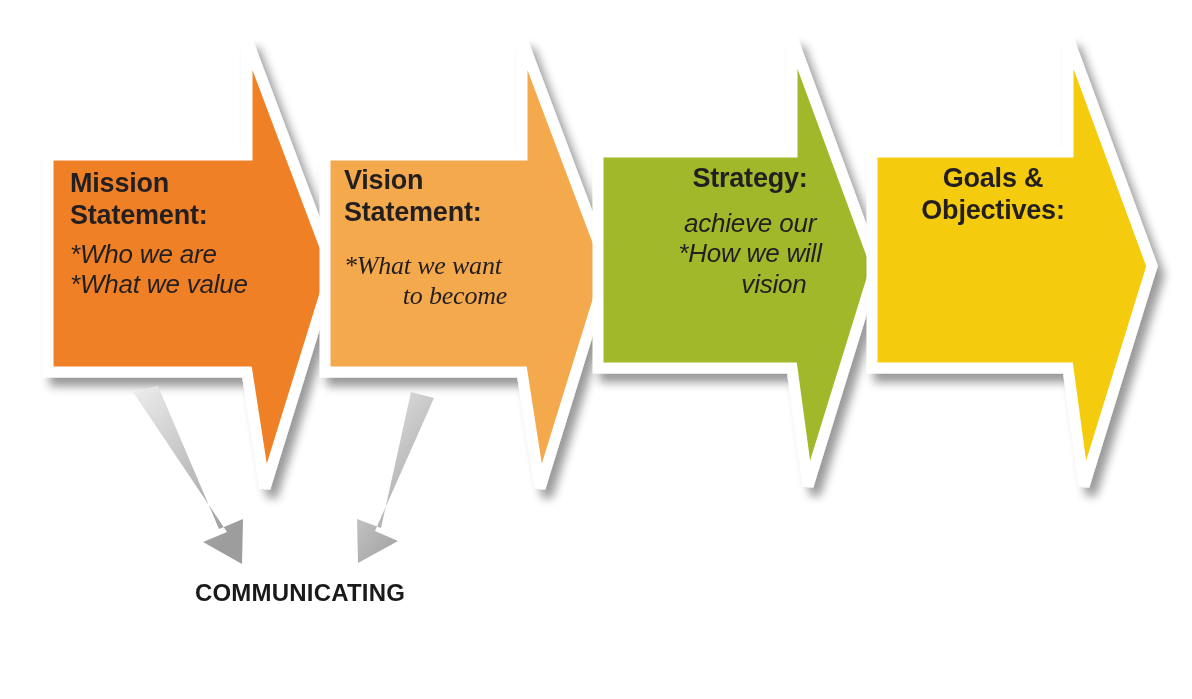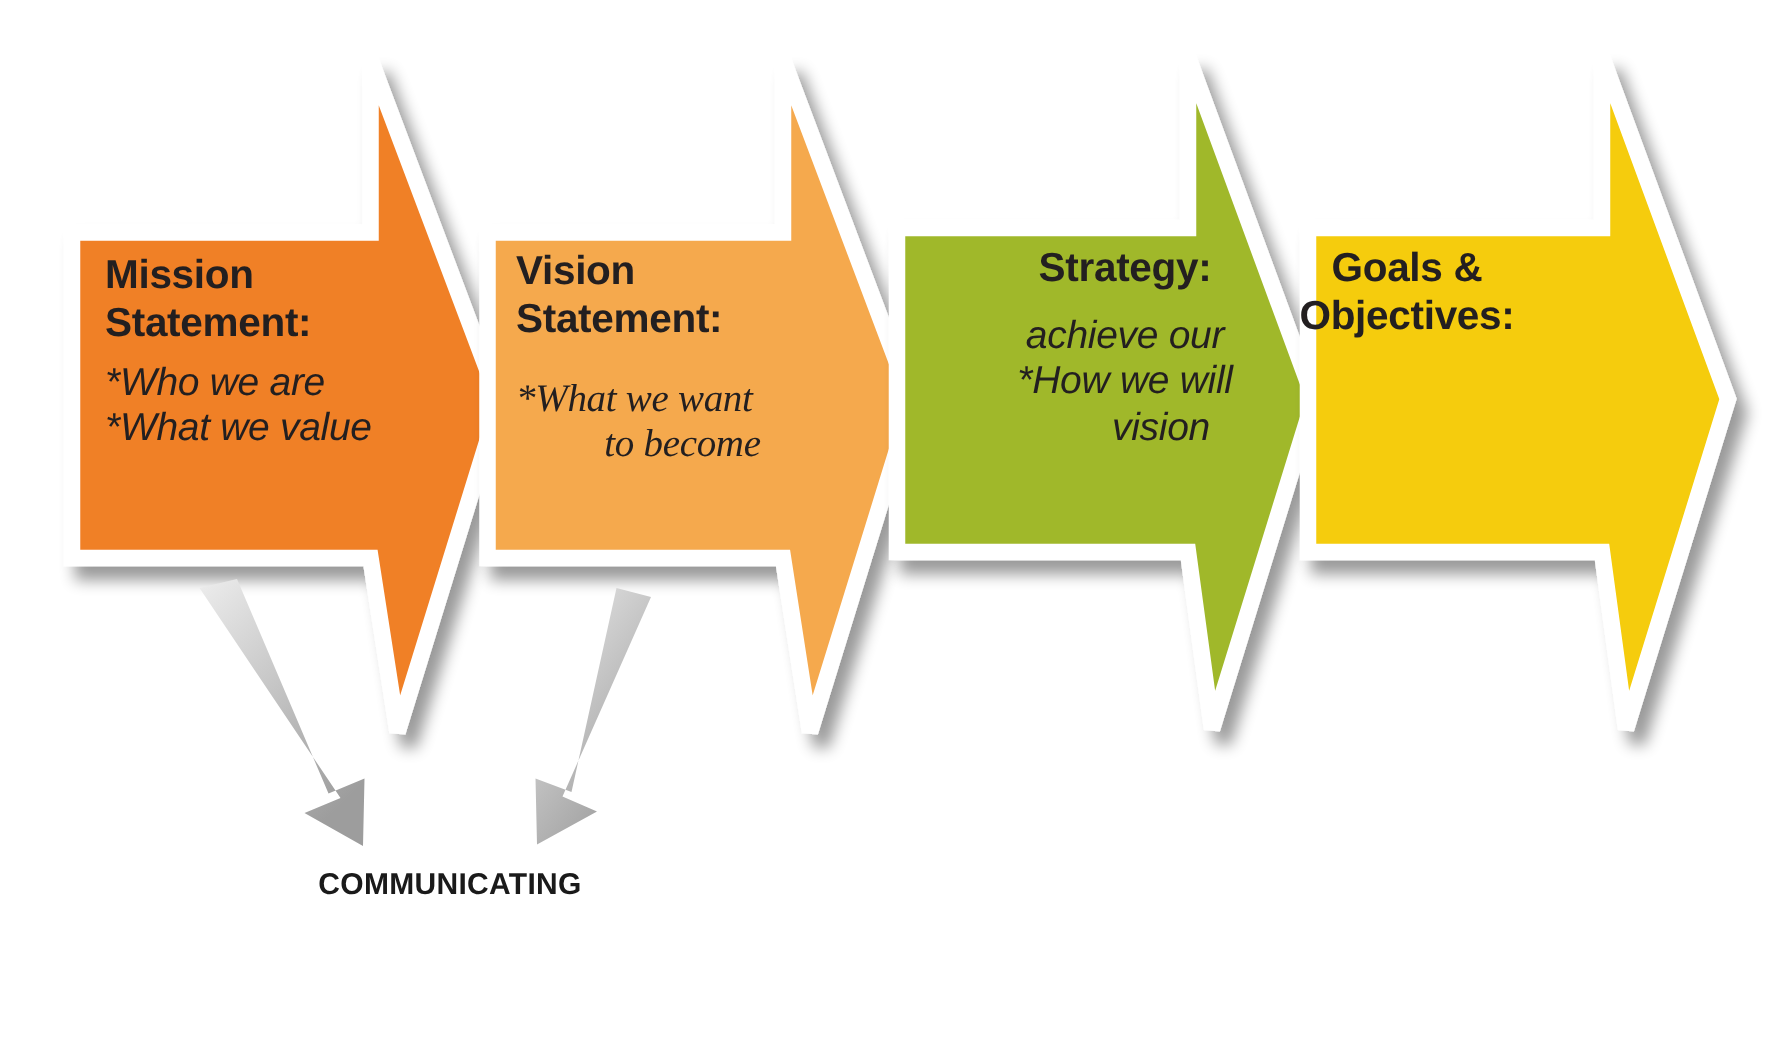--- a/index.html
+++ b/index.html
@@ -45,35 +45,35 @@
   
   #txt-mission   { left: 70px;  top: 168px; width: 205px; text-align: left; }
   #txt-mission .arrow-sub { margin-top: 7px; }
 
   #txt-vision    { left: 344px; top: 165px; width: 200px; text-align: left; }
   #txt-vision .arrow-sub { margin-top: 22px; font-family: Liberation Serif, serif; }
 
   #txt-strategy  { left: 620px; top: 163px; width: 190px; text-align: center; margin-left: 35px; }
   #txt-strategy .arrow-sub { margin-top: 13px; }
 
-  #txt-goals     { left: 838px; top: 163px; width: 200px; text-align: center; }
+  #txt-goals     { left: 893px; top: 163px; width: 200px; text-align: center; }
   #txt-goals .arrow-sub { margin-top: 3px; }
 
   .sub-line { display: block; white-space: nowrap; }
   #txt-strategy .sub-line,
   #txt-goals .sub-line { white-space: normal; }
 
   #bottom-caption {
     position: absolute;
     left: 110px;
     top: 578px;
     width: 380px;
     text-align: center;
     font-weight: bold;
-    font-size: 20px;
+    font-size: 24px;
     line-height: 1.28;
     letter-spacing: 0.2px;
     color: #1a1a1a;
   }
   #bottom-caption .cap-line { display: block; }
 </style>
 </head>
 <body>
 
 <div id="stage">

